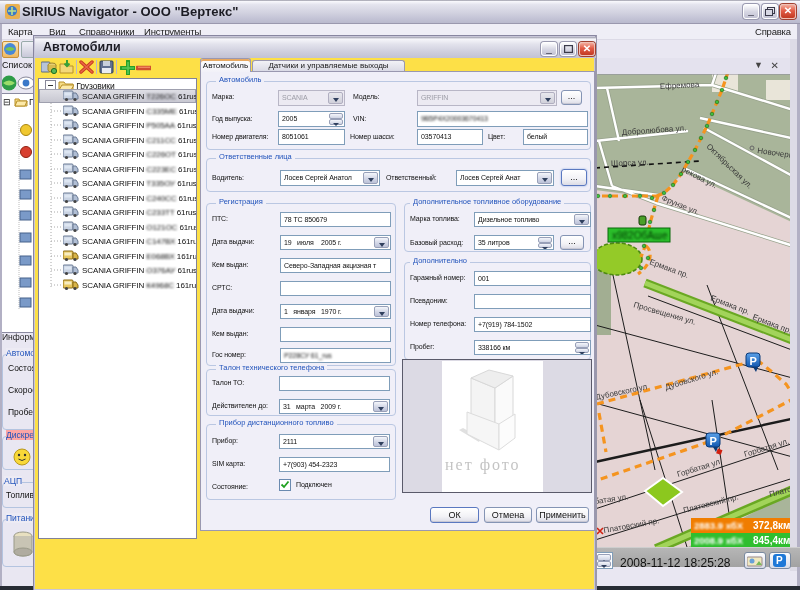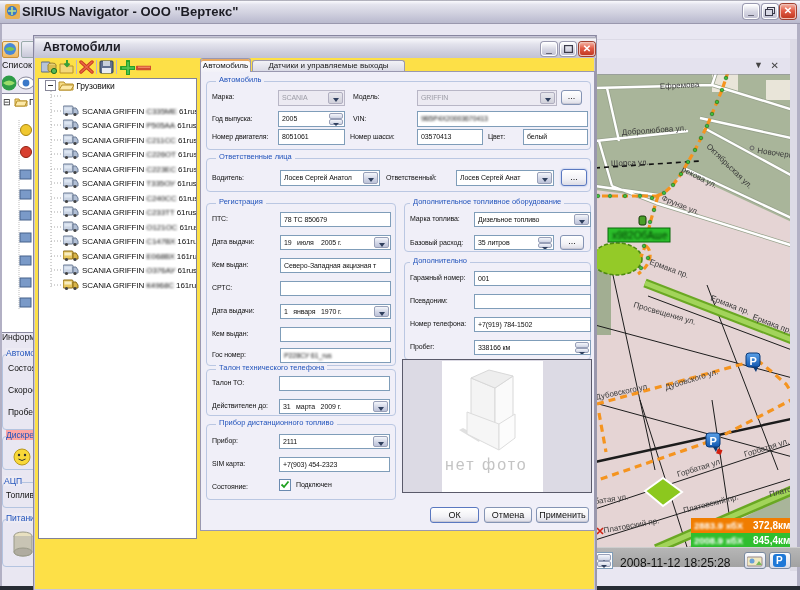--- a/index.html
+++ b/index.html
@@ -43,20 +43,27 @@
       </svg>
   <div class="t abs">SIRIUS Navigator - ООО "Вертекс"</div>
   <div class="capbtn abs" style="left:743px">_</div>
   <div class="capbtn abs" style="left:762px"><svg width="10" height="9" style="margin-top:2px">
           <rect x="2.5" y="0.5" width="7" height="6" fill="none" stroke="#3a3a4a"></rect>
           <rect x="0.5" y="2.5" width="7" height="6" fill="#d8d8e4" stroke="#3a3a4a"></rect>
         </svg></div>
   <div class="capbtn abs" id="closebtn" style="left:780px;font-weight:bold">✕</div>
 </div>
 
+<div id="menu" class="abs">
+  <span style="left:6px">Карта</span>
+      <span style="left:47px">Вид</span>
+      <span style="left:77px">Справочники</span>
+      <span style="left:142px">Инструменты</span>
+      <span style="left:753px">Справка</span>
+</div>
 <div class="abs" style="left:2px;top:39px;width:796px;height:1px;background:#dcdae6"></div>
 
 <div class="abs" style="left:2px;top:41px;width:17px;height:17px;background:linear-gradient(#fce6b8,#f0b860);border:1px solid #c89038;border-radius:2px"></div>
 <svg class="abs" style="left:4px;top:43px" width="13" height="13">
       <circle cx="6" cy="6" r="6" fill="#4888d8"></circle>
       <path d="M1 6 q5 -4 10 0 q-5 4 -10 0z" fill="#78c850"></path>
     </svg>
 <div class="abs" style="left:21px;top:41px;width:15px;height:17px;background:linear-gradient(#f0f0f6,#c8c8d8);border:1px solid #9aa;border-radius:2px"></div>
 
 <div class="abs" style="left:2px;top:60px;font-size:9px;color:#111">Список</div>
@@ -357,20 +364,23 @@
             </g>
      </defs>
    </svg>
    <div class="trow" style="top:0px;left:6px;font-size:8.5px"><svg width="11" height="11" style="vertical-align:-2px">
             <rect x="0.5" y="0.5" width="10" height="10" fill="#fff" stroke="#889"></rect>
             <path d="M3 5.5h5" stroke="#333"></path>
           </svg> <svg width="16" height="12" style="vertical-align:-2px">
             <path d="M1 3h5l1.5 2H15v6H1z" fill="#f6dc84" stroke="#b89028"></path>
             <path d="M1 11 4 6h12l-3 5z" fill="#fce9a8" stroke="#b89028"></path>
           </svg><span style="margin-left:2px">Грузовики</span></div>
+   <div class="trow sel" style="top:10px;left:0px;padding-left:24px"><svg width="16" height="13">
+            <use href="#tk"></use>
+          </svg><span>SCANIA GRIFFIN <i class="blur">Т226ОС</i> 61rus</span></div>
    <div class="trow" style="top:25px;left:24px"><svg width="16" height="13">
             <use href="#tk"></use>
           </svg><span>SCANIA GRIFFIN <i class="blur">С335МЕ</i> 61rus</span></div>
    <div class="trow" style="top:39px;left:24px"><svg width="16" height="13">
             <use href="#tk"></use>
           </svg><span>SCANIA GRIFFIN <i class="blur">Р505АА</i> 61rus</span></div>
    <div class="trow" style="top:54px;left:24px"><svg width="16" height="13">
             <use href="#tk"></use>
           </svg><span>SCANIA GRIFFIN <i class="blur">С211СС</i> 61rus</span></div>
    <div class="trow" style="top:68px;left:24px"><svg width="16" height="13">
@@ -505,21 +515,21 @@
   <div class="abs" style="left:201px;top:287px;width:190px;height:134px;background:#dcdae4;border:1px solid #5a5a6a">
     <div class="abs" style="left:39px;top:1px;width:101px;height:131px;background:#fff"></div>
     <svg class="abs" style="left:48px;top:8px" width="80" height="90">
       <path d="M28 74 8 62l4-2 18 10z" fill="#e0e0e0"></path>
       <path d="M20 10 20 62 44 74 44 20z" fill="#f4f4f4" stroke="#d8d8d8"></path>
       <path d="M44 20 62 8 62 62 44 74z" fill="#fafafa" stroke="#d8d8d8"></path>
       <path d="M20 10 38 2 62 8 44 20z" fill="#eee" stroke="#d8d8d8"></path>
       <path d="M16 44 16 66 48 82 48 56z" fill="#f6f6f6" stroke="#dcdcdc"></path>
       <path d="M48 56 64 46 64 70 48 82z" fill="#fcfcfc" stroke="#dcdcdc"></path>
     </svg>
-    <div class="abs" style="left:42px;top:96px;width:100px;font-family:Liberation Sans, sans-serif;font-size:16px;color:#c4c4c4;letter-spacing:2px">нет фото</div>
+    <div class="abs" style="left:42px;top:96px;width:100px;font-family:Liberation Serif, serif;font-size:16px;color:#c4c4c4;letter-spacing:2px">нет фото</div>
   </div>
 
   <div class="abs btn" style="left:229px;top:435px;width:49px;height:16px;border-color:#5a78c0">ОК</div>
   <div class="abs btn" style="left:283px;top:435px;width:48px;height:16px">Отмена</div>
   <div class="abs btn" style="left:335px;top:435px;width:53px;height:16px">Применить</div>
  </div>
 </div>
 </div>
 <style>
 .pbtn{top:5px;width:19px;height:15px;border:1px solid #3c6eb4;border-radius:3px;background:linear-gradient(#eef4fc,#bdd4f0 55%,#a8c4e8);padding:2px 0 0 3px}

